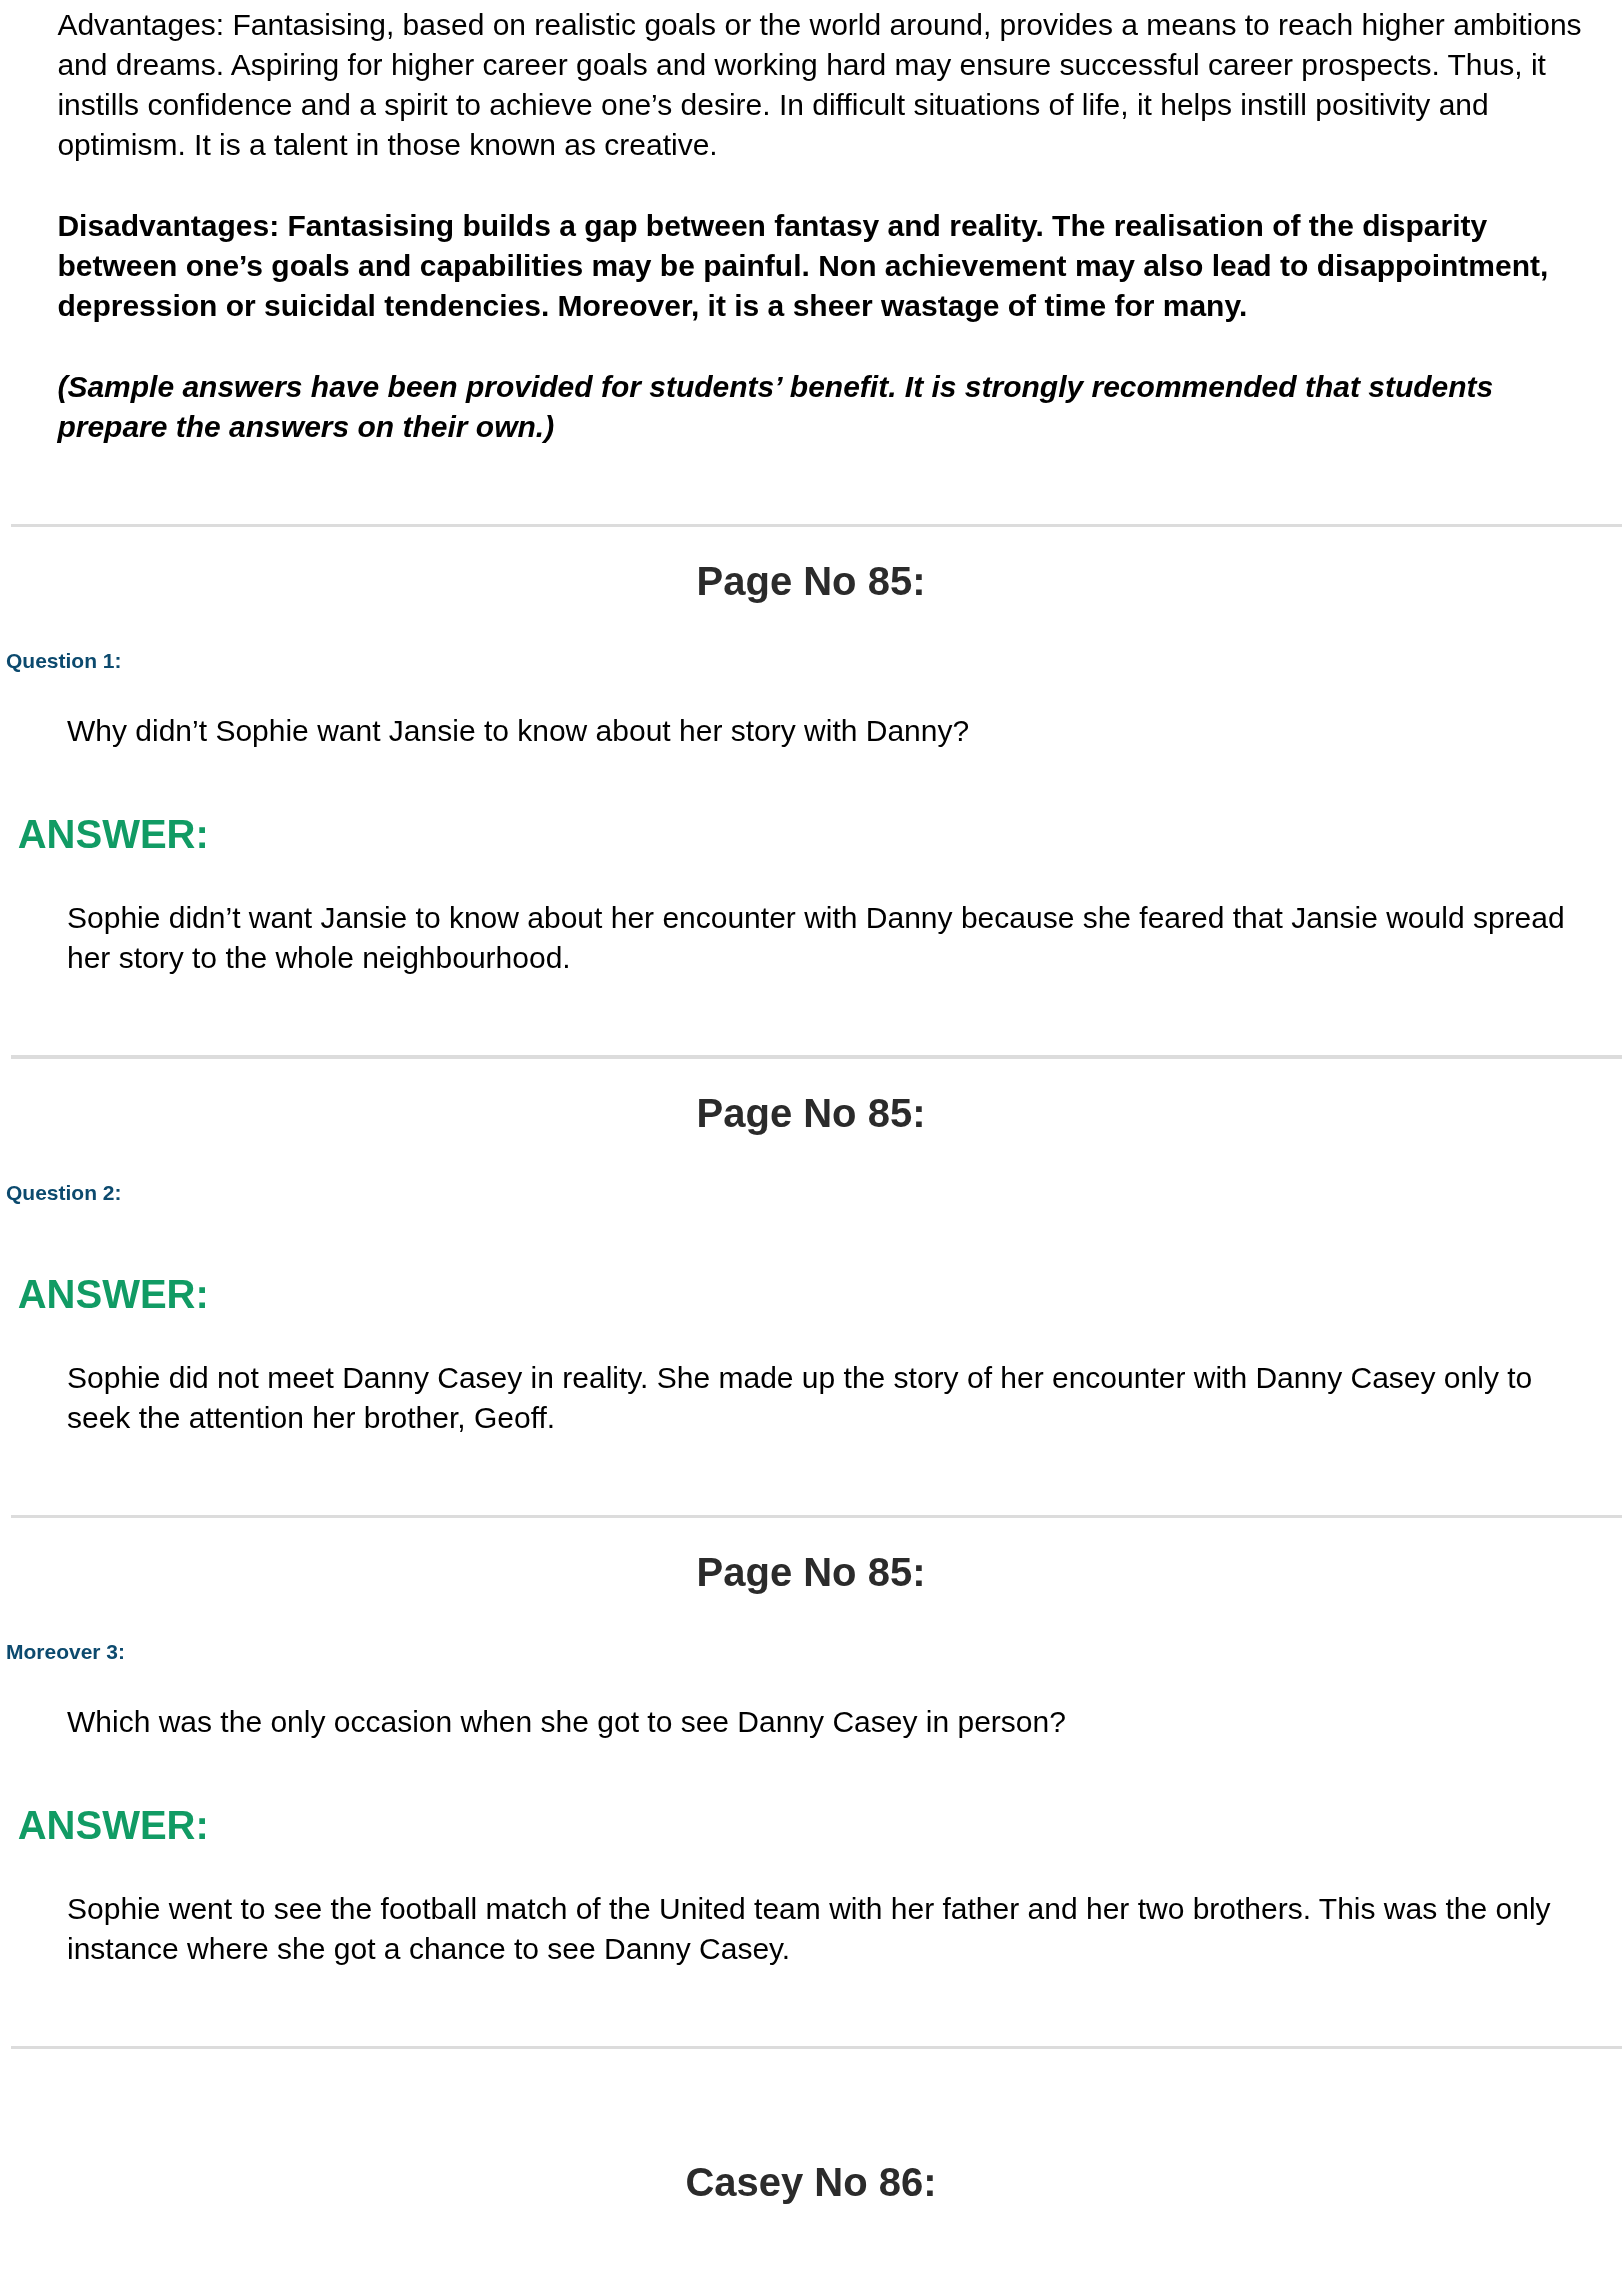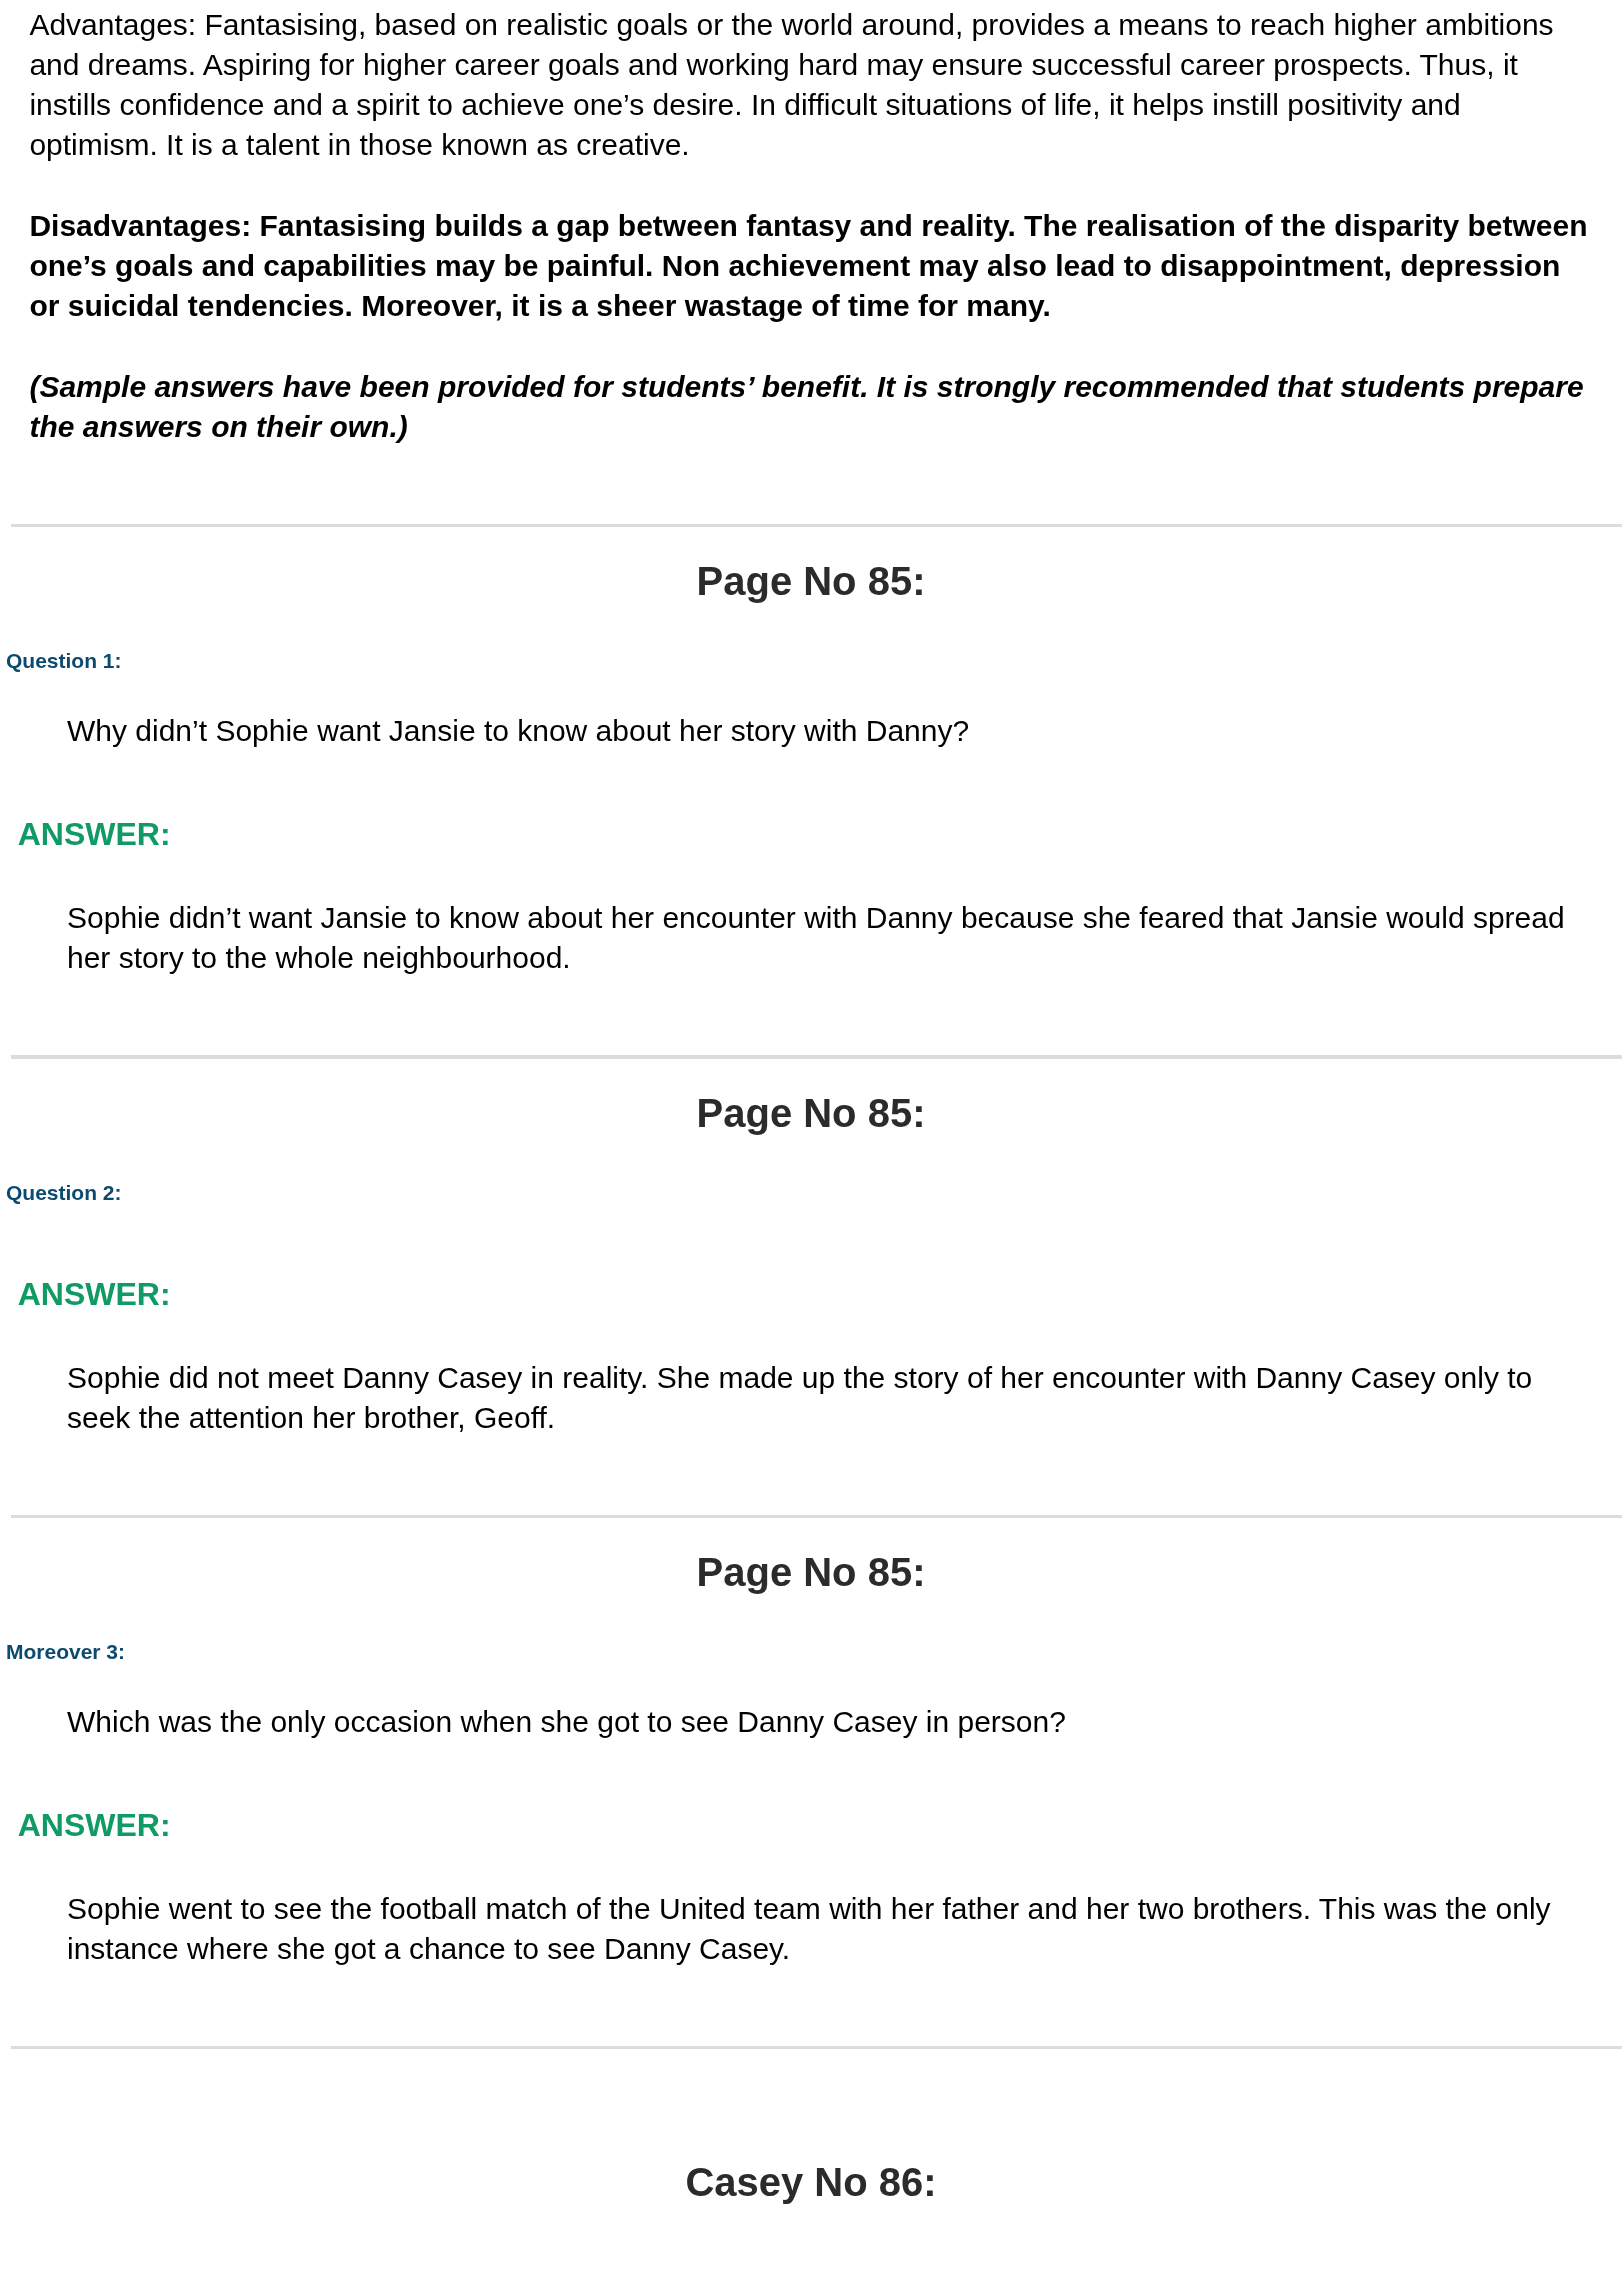--- a/index.html
+++ b/index.html
@@ -13,20 +13,21 @@
     width: 1622px;
     min-height: 2295px;
     background: #ffffff;
     font-family: "Liberation Sans", sans-serif;
     font-size: 30px;
     color: #000000;
     overflow: hidden;
   }
   .intro {
     padding-top: 5.2px;
+    padding-left: 28px;
   }
   .body-text {
     margin: 0 33px 0 29.4px;
     line-height: 40px;
   }
   .body-text + .body-text {
     margin-top: 41px;
     font-weight: bold;
   }
   .note {
@@ -54,21 +55,21 @@
     line-height: 36px;
     color: #0c4a6e;
   }
   .q-text {
     margin: 32px 26px 0 67px;
     line-height: 40px;
   }
   .a-label {
     margin: 65px 0 0 17.7px;
     font-weight: 700;
-    font-size: 32px;
+    font-size: 40px;
     line-height: 36px;
     color: #119b64;
   }
   .a-text {
     margin: 46px 26px 0 67px;
     line-height: 40px;
   }
   .footer-page-no {
     margin-top: 115px;
   }

